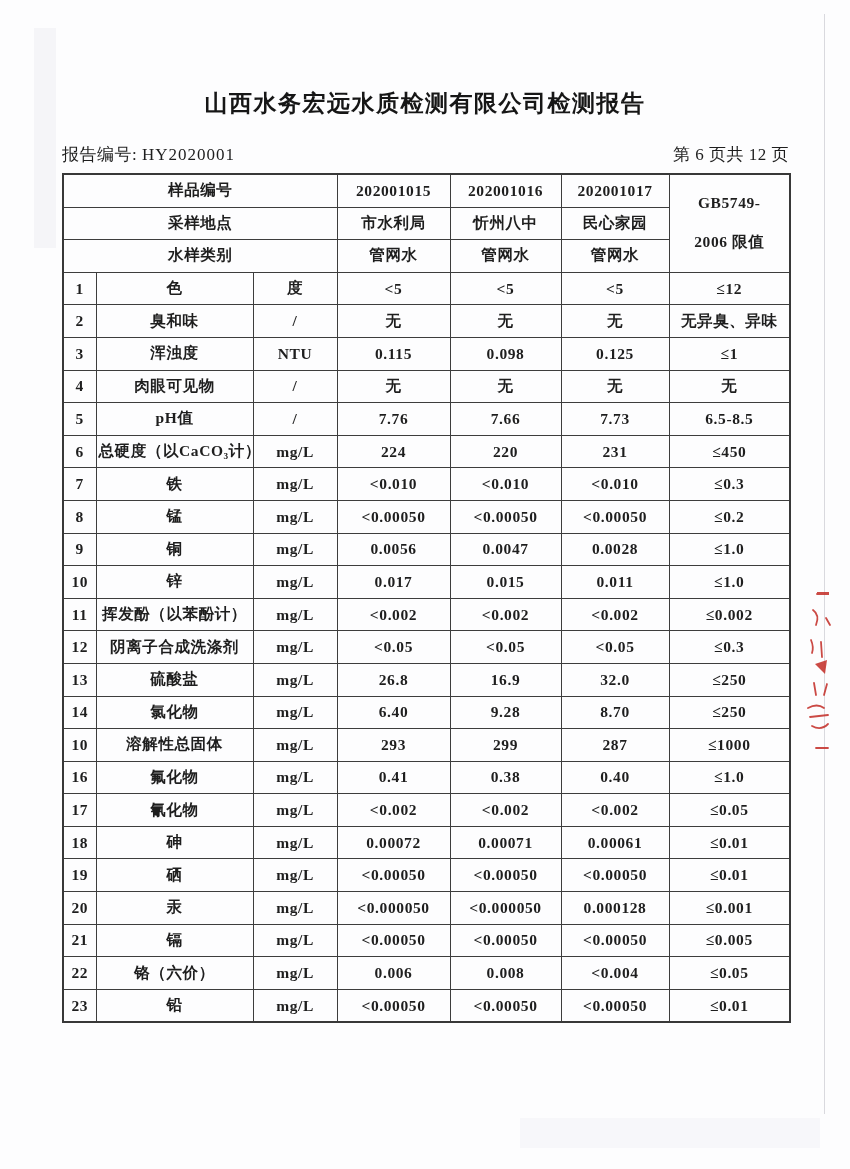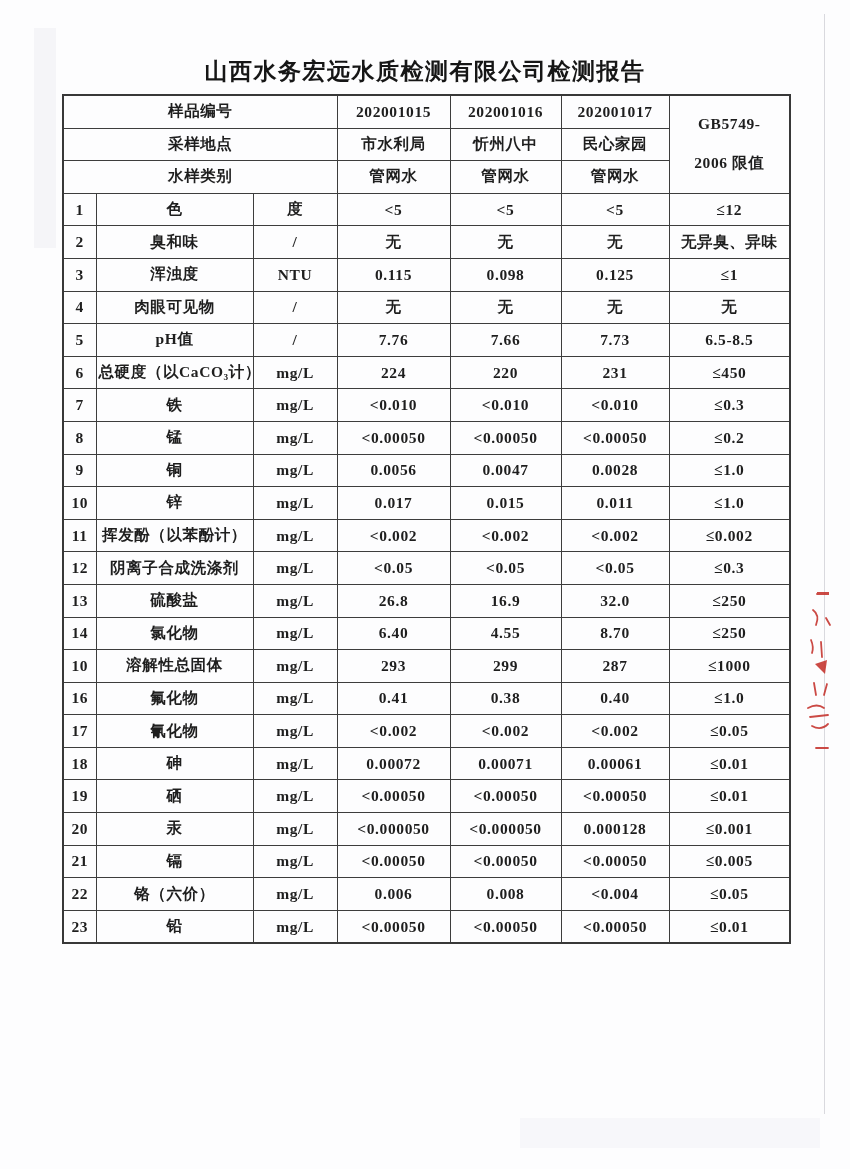--- a/index.html
+++ b/index.html
@@ -47,21 +47,21 @@
   .stamp {
     position: absolute;
     left: 800px;
     top: 588px;
     width: 44px;
     height: 178px;
     opacity: 0.88;
   }
   .title {
     margin: 0;
-    padding-top: 56px;
+    padding-top: 88px;
     text-align: center;
     font-family: "Liberation Sans", "DejaVu Sans", sans-serif;
     font-size: 23px;
     font-weight: 700;
     letter-spacing: 1.5px;
     color: #161616;
   }
   .meta {
     width: 727px;
     margin: 24px 0 0 62px;
@@ -131,20 +131,27 @@
       <path d="M10 129 l18 -2"></path>
       <path d="M12 138 q9 5 16 -2"></path>
       <path d="M16 160 h12"></path>
     </g>
     <polygon points="15,76 27,72 25,86" fill="#c5322c"></polygon>
     <rect x="17" y="4" width="12" height="3" fill="#c5322c"></rect>
   </svg>
 
   <h1 class="title">山西水务宏远水质检测有限公司检测报告</h1>
 
+  <div class="meta">
+    <div>
+      <span>报告编号:</span>
+      <span class="num">HY2020001</span>
+    </div>
+    <div>第 6 页共 12 页</div>
+  </div>
 
   <table class="report">
     <colgroup>
       <col style="width:33px">
       <col style="width:157px">
       <col style="width:84px">
       <col style="width:113px">
       <col style="width:111px">
       <col style="width:108px">
       <col style="width:121px">
@@ -303,21 +310,21 @@
           <td class="c-val">16.9</td>
           <td class="c-val">32.0</td>
           <td class="c-limit">≤250</td>
         </tr>
 
         <tr>
           <td class="c-no">14</td>
           <td class="c-item">氯化物</td>
           <td class="c-unit">mg/L</td>
           <td class="c-val">6.40</td>
-          <td class="c-val">4.55</td>
+          <td class="c-val">9.28</td>
           <td class="c-val">8.70</td>
           <td class="c-limit">≤250</td>
         </tr>
 
         <tr>
           <td class="c-no">10</td>
           <td class="c-item">溶解性总固体</td>
           <td class="c-unit">mg/L</td>
           <td class="c-val">293</td>
           <td class="c-val">299</td>

